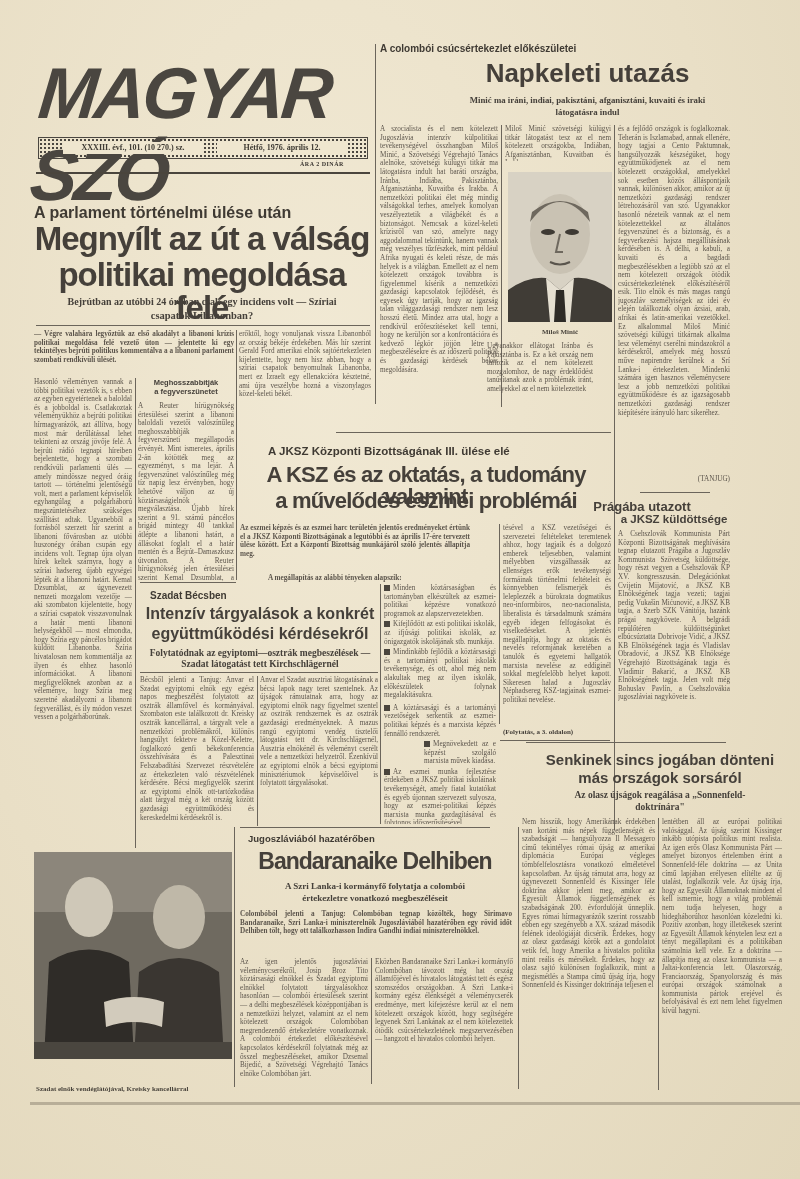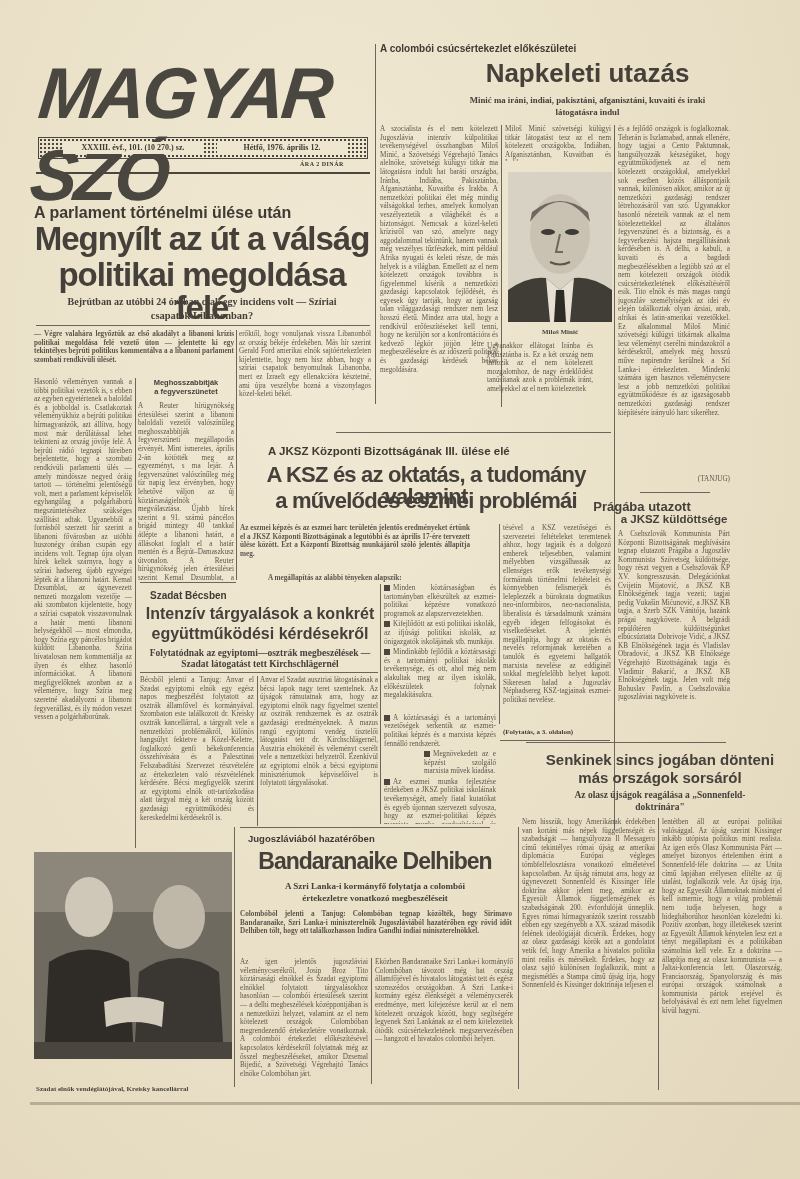--- a/index.html
+++ b/index.html
@@ -127,21 +127,21 @@
   <div class="abs headline" style="left:240px; top:464px; width:372px; font-size:22px; letter-spacing:-0.8px;">A KSZ és az oktatás, a tudomány valamint</div>
   <div class="abs headline" style="left:240px; top:490px; width:372px; font-size:22px; letter-spacing:-0.8px;">a művelődés eszmei problémái</div>
 
   <div class="abs body-text" style="left:240px; top:524px; width:230px; height:50px; font-weight:bold;">Az eszmei képzés és az eszmei harc területén jelentős eredményeket értünk el a JKSZ Központi Bizottságának a legutóbbi és az április 17-ére tervezett ülése között. Ezt a Központi Bizottság munkájáról szóló jelentés állapítja meg.</div>
   <div class="abs body-text" style="left:252px; top:574px; width:210px; font-weight:bold;margin-left:16px;">A megállapítás az alábbi tényeken alapszik:</div>
 
   <div class="rule-v" style="left:380px; top:584px; height:240px;"></div>
   <div class="abs" style="left:384px; top:584px; width:112px; height:240px; overflow:hidden;">
     <div class="body-text" style="margin-bottom:2px;"><span class="bullet"></span><span>Minden köztársaságban és tartományban elkészültek az eszmei-politikai képzésre vonatkozó programok az alapszervezetekben.</span></div>
     <div class="body-text" style="margin-bottom:2px;"><span class="bullet"></span><span>Kifejlődött az esti politikai iskolák, az ifjúsági politikai iskolák, az önigazgatók iskolájának stb. munkája.</span></div>
-    <div class="body-text" style="margin-bottom:14px;"><span class="bullet"></span><span>Mindinkább fejlődik a köztársasági és a tartományi politikai iskolák tevékenysége, és ott, ahol még nem alakultak meg az ilyen iskolák, előkészületek folynak megalakításukra.</span></div>
+    <div class="body-text" style="margin-bottom:4px;"><span class="bullet"></span><span>Mindinkább fejlődik a köztársasági és a tartományi politikai iskolák tevékenysége, és ott, ahol még nem alakultak meg az ilyen iskolák, előkészületek folynak megalakításukra.</span></div>
     <div class="body-text" style="margin-bottom:2px;"><span class="bullet"></span><span>A köztársasági és a tartományi vezetőségek serkentik az eszmei-politikai képzés és a marxista képzés fennálló rendszerét.</span></div>
     <div class="body-text" style="margin-bottom:2px;margin-left:40px;"><span class="bullet"></span><span>Megnövekedett az e képzést szolgáló marxista művek kiadása.</span></div>
     <div class="body-text"><span class="bullet"></span><span>Az eszmei munka fejlesztése érdekében a JKSZ politikai iskoláinak tevékenységét, amely fiatal kutatókat és egyéb újonnan szervezett sulyosza, hogy az eszmei-politikai képzés marxista munka gazdagításával és folytonos időszerűsítésével.</span></div>
   </div>
   <div class="rule-v" style="left:499px; top:524px; height:200px;"></div>
   <div class="abs body-text" style="left:503px; top:524px; width:108px; height:182px;">tésével a KSZ vezetőségei és szervezetei feltételeket teremtenek ahhoz, hogy tagjaik és a dolgozó emberek teljesebben, valamint mélyebben vizsgálhassák az ellenséges erők tevékenységi formáinak történelmi feltételeit és könnyebben felismerjék és leleplezzék a bürokrata dogmatikus neo-informbiros, neo-nacionalista, liberalista és társadalmunk számára egyéb idegen felfogásokat és viselkedéseket. A jelentés megállapítja, hogy az oktatás és nevelés reformjának keretében a tanulók és egyetemi hallgatók marxista nevelése az eddiginél sokkal megfelelőbb helyet kapott. Sikeresen halad a Jugoszláv Néphadsereg KSZ-tagjainak eszmei-politikai nevelése.</div>
   <div class="abs" style="left:503px; top:728px; font-family:'Liberation Serif',serif; font-weight:bold; font-size:7px; color:#45403a; white-space:nowrap;">(Folytatás, a 3. oldalon)</div>
   <div class="rule-h" style="left:500px; top:740px; width:110px;"></div>
 
   <div class="rule-h" style="left:140px; top:582px; width:96px;"></div>

